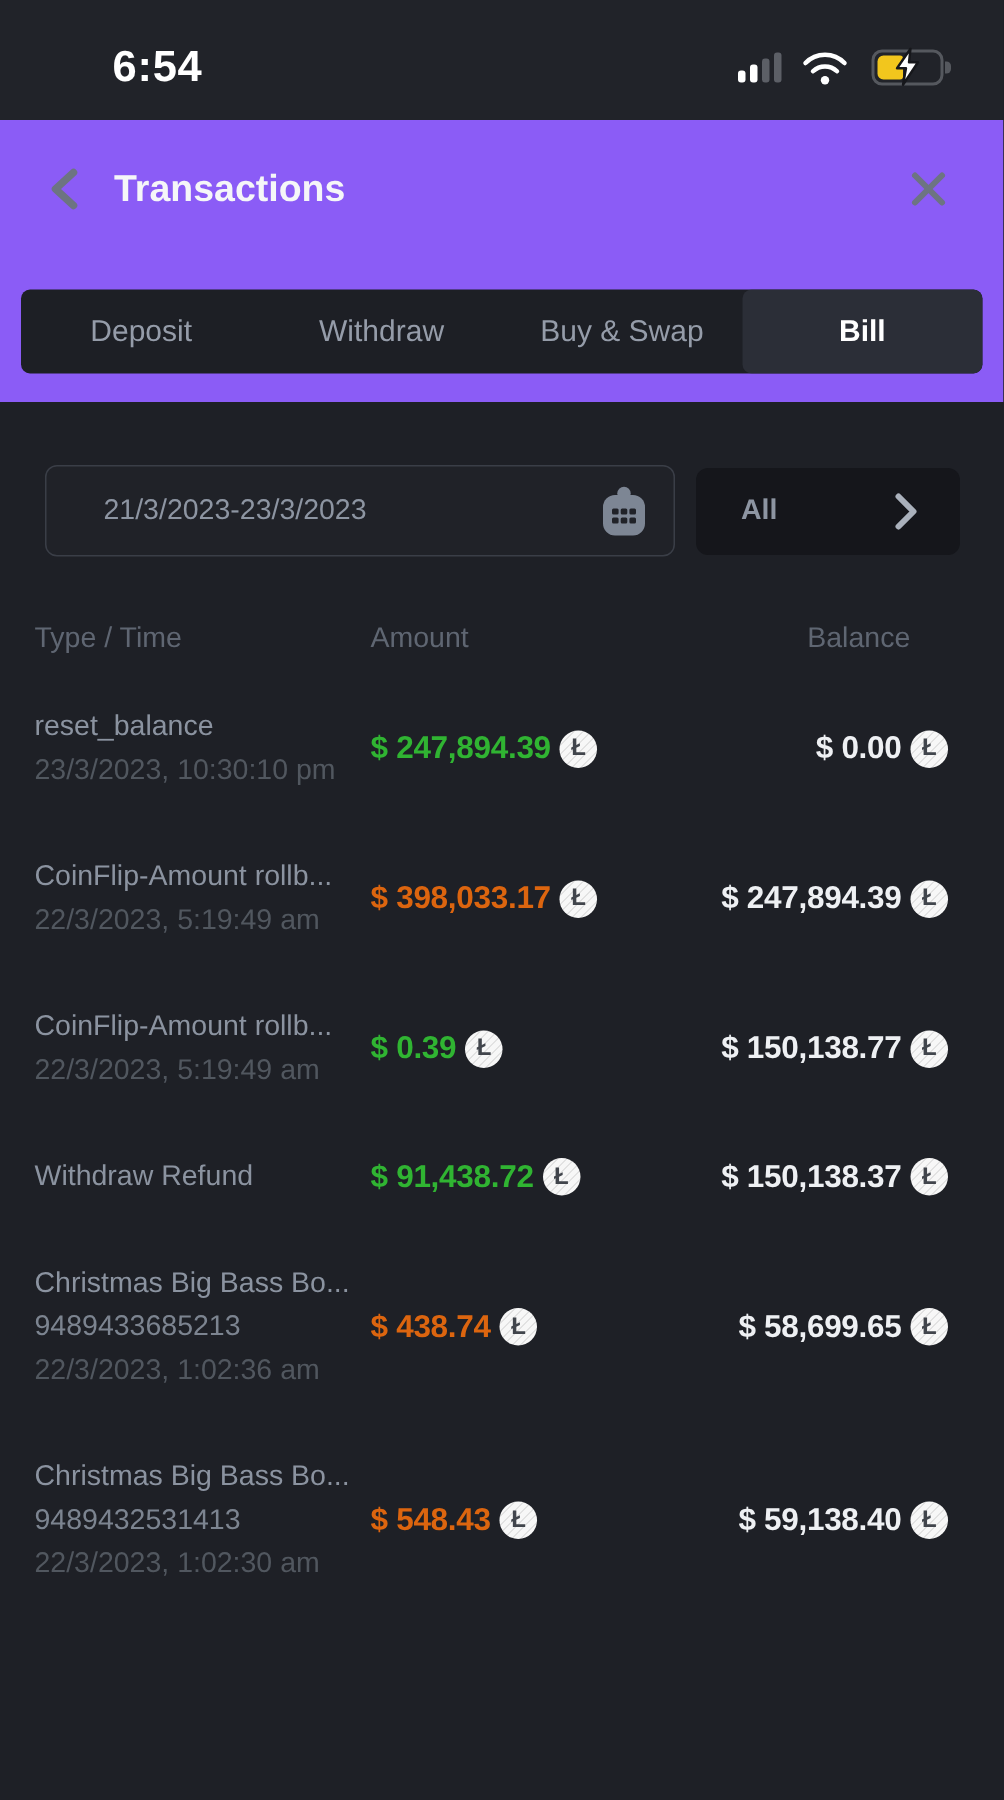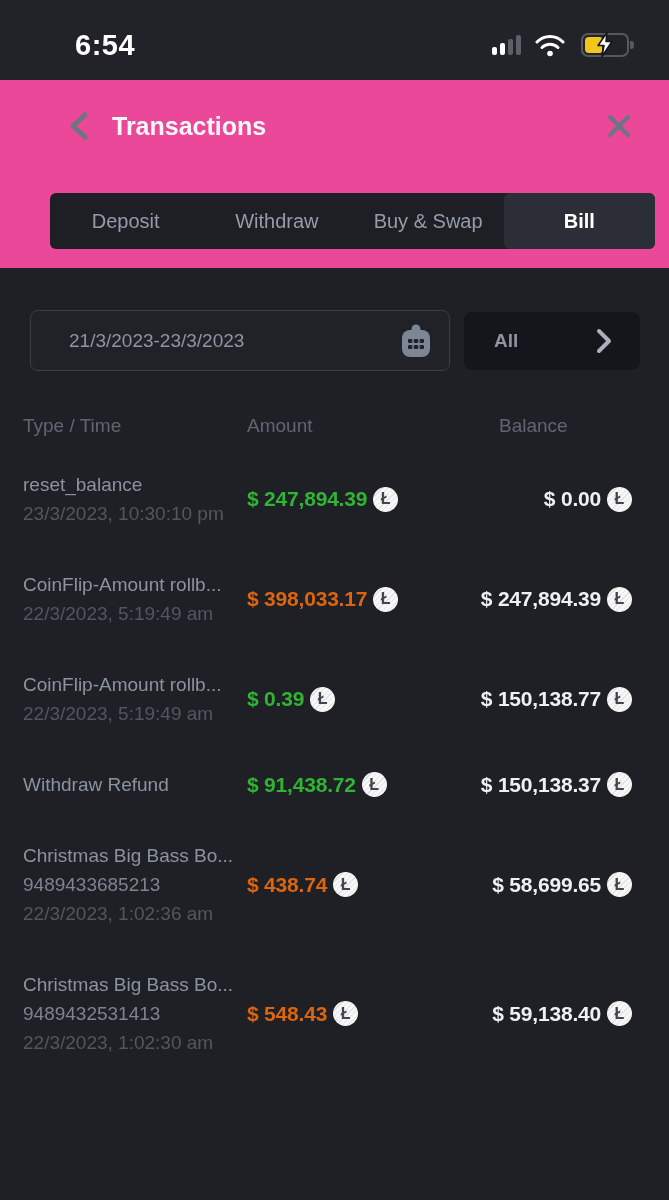--- a/index.html
+++ b/index.html
@@ -18,21 +18,21 @@
   .sb-icons { display:flex; align-items:center; gap:14px; }
   .sig { display:flex; align-items:flex-end; gap:3px; height:20px; }
   .sig i { display:block; width:5px; border-radius:2px; background:#ffffff; }
   .sig i:nth-child(1){height:8px;} .sig i:nth-child(2){height:12px;}
   .sig i:nth-child(3){height:16px;background:#5c5f66;} .sig i:nth-child(4){height:20px;background:#5c5f66;}
   .battery { position:relative; width:48px; height:24px; border:2px solid #55585e; border-radius:7px; margin-left:2px; }
   .battery::after { content:""; position:absolute; right:-7px; top:6px; width:4px; height:8px; background:#55585e; border-radius:0 3px 3px 0; }
   .battery .fill { position:absolute; left:2px; top:2px; bottom:2px; width:17px; background:#f2c61d; border-radius:4px 2px 2px 4px; }
   .battery svg { position:absolute; left:50%; top:50%; transform:translate(-50%,-52%); }
   
-  .headerblock { height:188px; background:#ec4899;padding-left:36px; }
+  .headerblock { height:188px; background:#8b5cf6; }
   .topbar { display:flex; align-items:center; height:92px; padding:0 32px; }
   .back { width:34px; height:34px; display:flex; align-items:center; cursor:pointer; }
   .title { font-size:25px; font-weight:bold; color:#f5f6f8; margin-left:10px; }
   .close { margin-left:auto; width:36px; height:36px; display:flex; align-items:center; justify-content:center; cursor:pointer; }
   
   .tabbar {
     margin:21px 14px 0 14px; height:56px; background:#1d1f25; border-radius:6px;
     display:flex; overflow:hidden;
   }
   .tab {
@@ -49,21 +49,21 @@
   .datebox .dtext { font-size:19px; color:#8d95a2; flex:1; }
   .selectbox {
     flex:1; height:58px; margin-top:2px; background:#15161b; border-radius:8px;
     display:flex; align-items:center; padding:0 28px 0 30px; cursor:pointer;
   }
   .selectbox .stext { font-size:19px; color:#8d95a2; flex:1;font-weight:bold; }
   
   .thead { display:flex; margin-top:44px; font-size:19px; color:#5f6672; }
   .th-type { flex:0 0 247px; padding-left:23px; }
   .th-amount { flex:1; }
-  .th-balance { text-align:left; padding-right:23px; flex:0 0 170px; }
+  .th-balance { text-align:center; padding-right:23px; flex:0 0 170px; }
   .rows { margin-top:12px; }
   .row { display:flex; align-items:center; padding:21px 0; cursor:pointer; }
   .col-type { flex:0 0 247px; padding-left:23px; line-height:29px; font-size:19px; }
   .row-type { color:#8b93a0; }
   .row-id { color:#7c8490; }
   .row-time { color:#51575f; }
   .col-amount { flex:1; display:flex; align-items:center; }
   .col-balance { flex:0 0 190px; display:flex; align-items:center; justify-content:flex-end; padding-right:37px; }
   .amt, .bal { font-size:21px; font-weight:bold; letter-spacing:-.2px; white-space:nowrap; }
   .amt.green { color:#30b432; }

